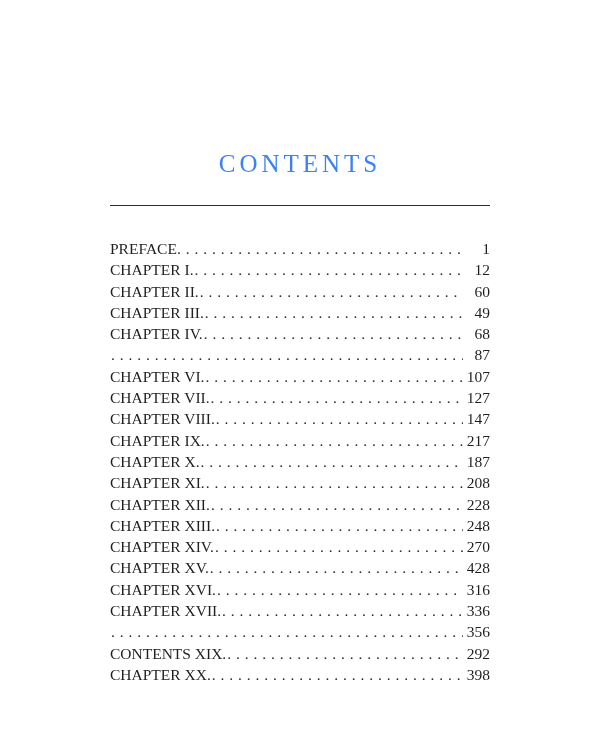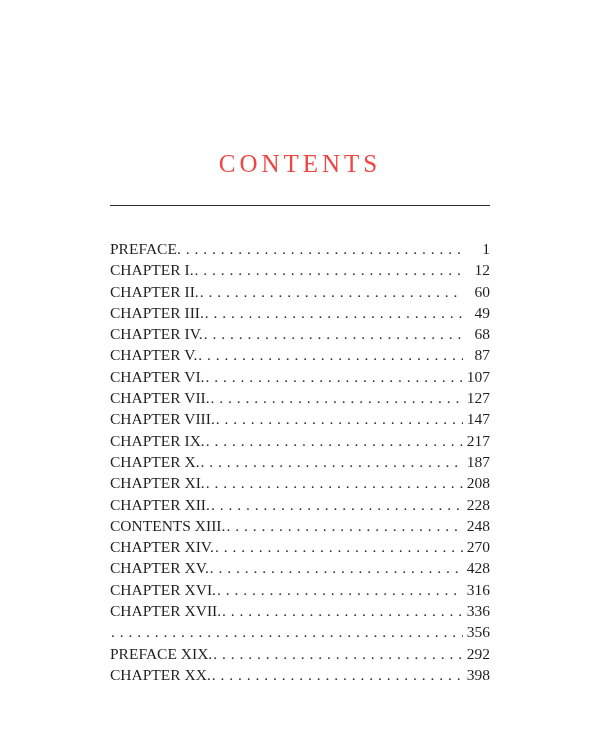--- a/index.html
+++ b/index.html
@@ -21,21 +21,21 @@
     box-sizing: border-box;
   }
   .page-title {
     position: absolute;
     top: 150px;
     left: 0;
     right: 0;
     text-align: center;
     font-size: 25px;
     letter-spacing: 4px;
-    color: #ef4444;
+    color: #3b82f6;
     font-family: "Liberation Serif", serif;
     font-weight: normal;
     margin: 0;
   }
   .title-rule {
     position: absolute;
     top: 205px;
     left: 110px;
     width: 380px;
     height: 1px;
@@ -104,21 +104,20 @@
         <span class="toc-label">CHAPTER III.</span>
         <span class="toc-dots">. . . . . . . . . . . . . . . . . . . . . . . . . . . . . . . . . . . . . . . . . . . . . . . . . . . . . . . . . . . . . . . . . . . . . . . . . . . . . . . . . . . . . . . . . . . . . . . . . . . . . . . . . . . . . . . . . . . . . . . . . . . . . . . .</span>
         <span class="toc-page">49</span>
       </div>
       <div class="toc-entry">
         <span class="toc-label">CHAPTER IV.</span>
         <span class="toc-dots">. . . . . . . . . . . . . . . . . . . . . . . . . . . . . . . . . . . . . . . . . . . . . . . . . . . . . . . . . . . . . . . . . . . . . . . . . . . . . . . . . . . . . . . . . . . . . . . . . . . . . . . . . . . . . . . . . . . . . . . . . . . . . . . .</span>
         <span class="toc-page">68</span>
       </div>
       <div class="toc-entry">
-        <span class="toc-label">CHAPTER V.</span>
         <span class="toc-dots">. . . . . . . . . . . . . . . . . . . . . . . . . . . . . . . . . . . . . . . . . . . . . . . . . . . . . . . . . . . . . . . . . . . . . . . . . . . . . . . . . . . . . . . . . . . . . . . . . . . . . . . . . . . . . . . . . . . . . . . . . . . . . . . .</span>
         <span class="toc-page">87</span>
       </div>
       <div class="toc-entry">
         <span class="toc-label">CHAPTER VI.</span>
         <span class="toc-dots">. . . . . . . . . . . . . . . . . . . . . . . . . . . . . . . . . . . . . . . . . . . . . . . . . . . . . . . . . . . . . . . . . . . . . . . . . . . . . . . . . . . . . . . . . . . . . . . . . . . . . . . . . . . . . . . . . . . . . . . . . . . . . . . .</span>
         <span class="toc-page">107</span>
       </div>
       <div class="toc-entry">
         <span class="toc-label">CHAPTER VII.</span>
@@ -144,21 +143,21 @@
         <span class="toc-label">CHAPTER XI.</span>
         <span class="toc-dots">. . . . . . . . . . . . . . . . . . . . . . . . . . . . . . . . . . . . . . . . . . . . . . . . . . . . . . . . . . . . . . . . . . . . . . . . . . . . . . . . . . . . . . . . . . . . . . . . . . . . . . . . . . . . . . . . . . . . . . . . . . . . . . . .</span>
         <span class="toc-page">208</span>
       </div>
       <div class="toc-entry">
         <span class="toc-label">CHAPTER XII.</span>
         <span class="toc-dots">. . . . . . . . . . . . . . . . . . . . . . . . . . . . . . . . . . . . . . . . . . . . . . . . . . . . . . . . . . . . . . . . . . . . . . . . . . . . . . . . . . . . . . . . . . . . . . . . . . . . . . . . . . . . . . . . . . . . . . . . . . . . . . . .</span>
         <span class="toc-page">228</span>
       </div>
       <div class="toc-entry">
-        <span class="toc-label">CONTENTS XIII.</span>
+        <span class="toc-label">CHAPTER XIII.</span>
         <span class="toc-dots">. . . . . . . . . . . . . . . . . . . . . . . . . . . . . . . . . . . . . . . . . . . . . . . . . . . . . . . . . . . . . . . . . . . . . . . . . . . . . . . . . . . . . . . . . . . . . . . . . . . . . . . . . . . . . . . . . . . . . . . . . . . . . . . .</span>
         <span class="toc-page">248</span>
       </div>
       <div class="toc-entry">
         <span class="toc-label">CHAPTER XIV.</span>
         <span class="toc-dots">. . . . . . . . . . . . . . . . . . . . . . . . . . . . . . . . . . . . . . . . . . . . . . . . . . . . . . . . . . . . . . . . . . . . . . . . . . . . . . . . . . . . . . . . . . . . . . . . . . . . . . . . . . . . . . . . . . . . . . . . . . . . . . . .</span>
         <span class="toc-page">270</span>
       </div>
       <div class="toc-entry">
         <span class="toc-label">CHAPTER XV.</span>
@@ -173,21 +172,21 @@
       <div class="toc-entry">
         <span class="toc-label">CHAPTER XVII.</span>
         <span class="toc-dots">. . . . . . . . . . . . . . . . . . . . . . . . . . . . . . . . . . . . . . . . . . . . . . . . . . . . . . . . . . . . . . . . . . . . . . . . . . . . . . . . . . . . . . . . . . . . . . . . . . . . . . . . . . . . . . . . . . . . . . . . . . . . . . . .</span>
         <span class="toc-page">336</span>
       </div>
       <div class="toc-entry">
         <span class="toc-dots">. . . . . . . . . . . . . . . . . . . . . . . . . . . . . . . . . . . . . . . . . . . . . . . . . . . . . . . . . . . . . . . . . . . . . . . . . . . . . . . . . . . . . . . . . . . . . . . . . . . . . . . . . . . . . . . . . . . . . . . . . . . . . . . .</span>
         <span class="toc-page">356</span>
       </div>
       <div class="toc-entry">
-        <span class="toc-label">PREFACE XIX.</span>
+        <span class="toc-label">CONTENTS XIX.</span>
         <span class="toc-dots">. . . . . . . . . . . . . . . . . . . . . . . . . . . . . . . . . . . . . . . . . . . . . . . . . . . . . . . . . . . . . . . . . . . . . . . . . . . . . . . . . . . . . . . . . . . . . . . . . . . . . . . . . . . . . . . . . . . . . . . . . . . . . . . .</span>
         <span class="toc-page">292</span>
       </div>
       <div class="toc-entry">
         <span class="toc-label">CHAPTER XX.</span>
         <span class="toc-dots">. . . . . . . . . . . . . . . . . . . . . . . . . . . . . . . . . . . . . . . . . . . . . . . . . . . . . . . . . . . . . . . . . . . . . . . . . . . . . . . . . . . . . . . . . . . . . . . . . . . . . . . . . . . . . . . . . . . . . . . . . . . . . . . .</span>
         <span class="toc-page">398</span>
       </div>
     </div>
 

